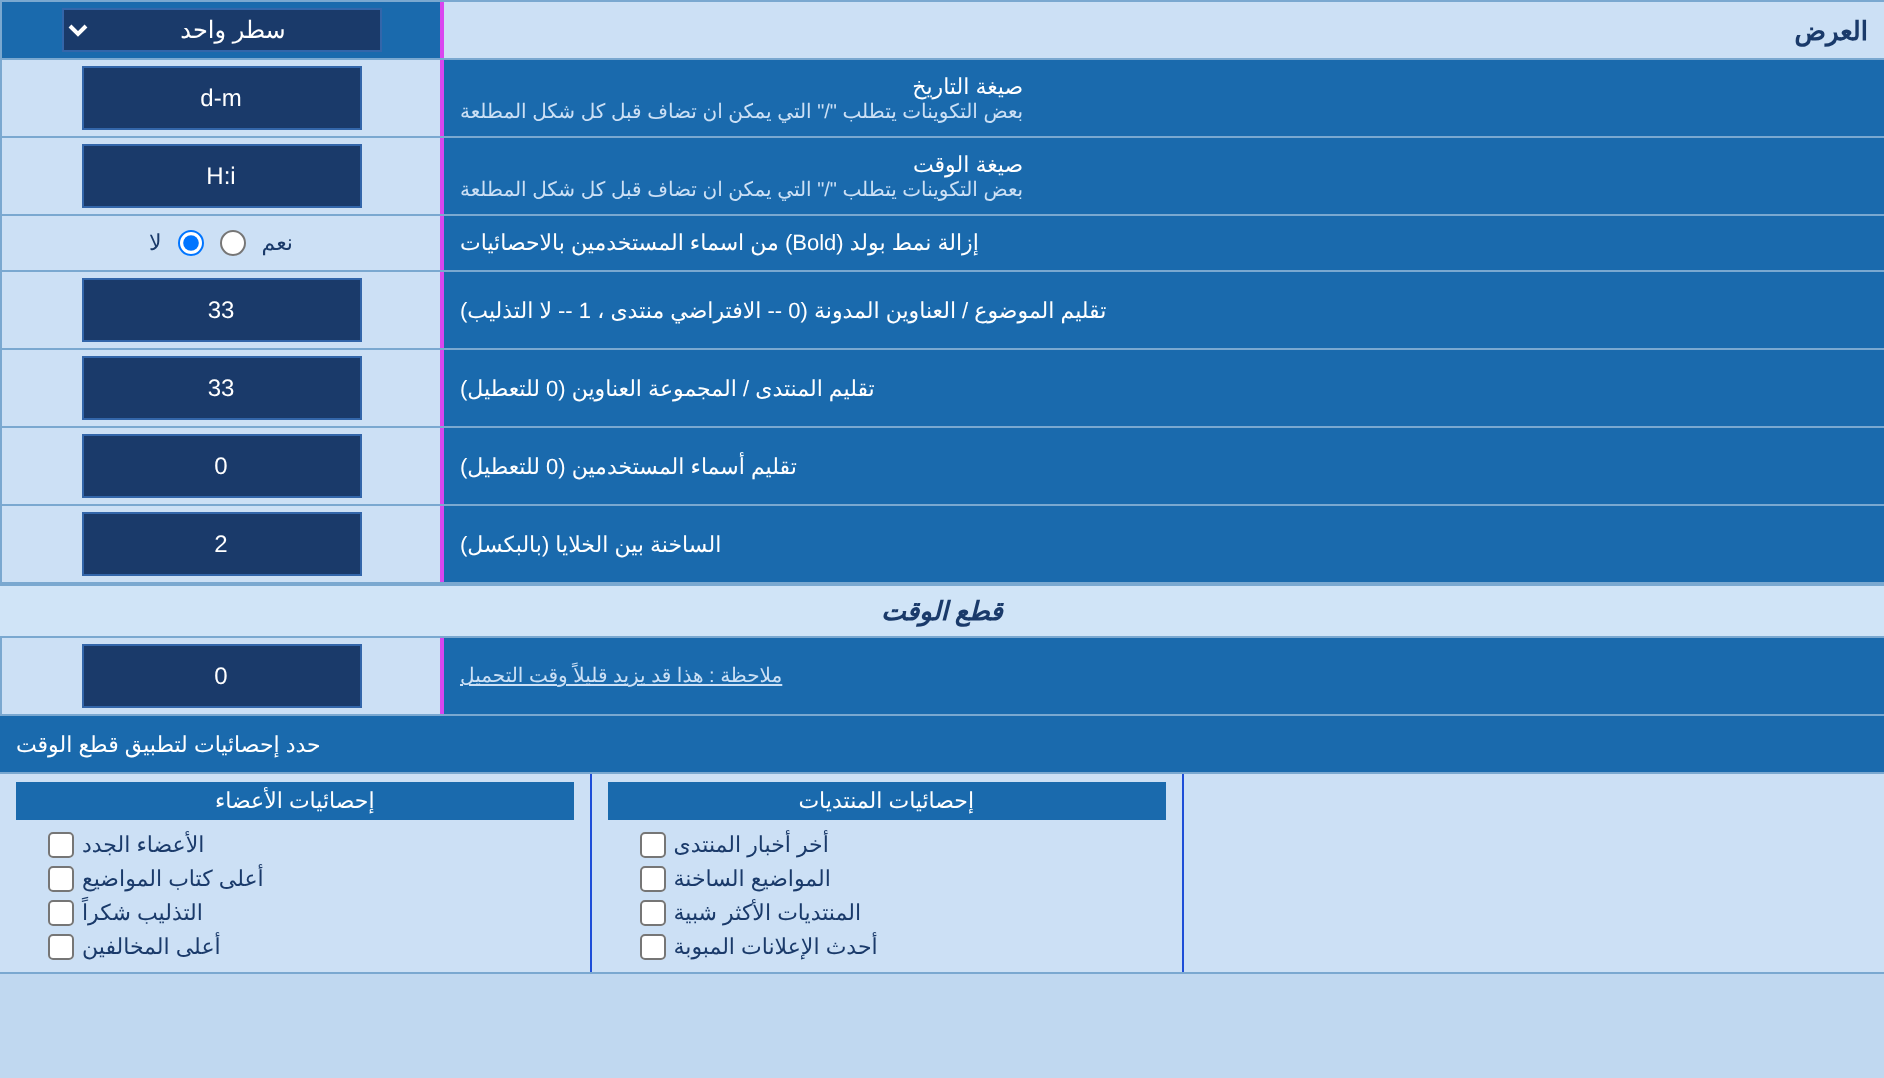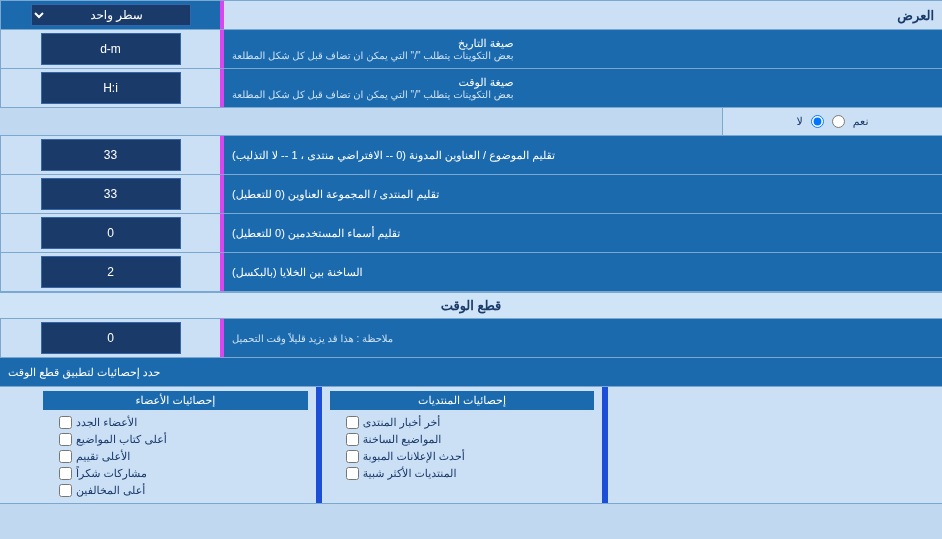--- a/index.html
+++ b/index.html
@@ -25,21 +25,21 @@
     .label-cell {
       flex: 1;
       background: #1a6aad;
       color: #fff;
       padding: 0 8px;
       display: flex;
       align-items: center;
       justify-content: flex-end;
       text-align: right;
       font-size: 11px;
-      border-left: 4px solid #d946ef;
+      border-left: 2px solid #d946ef;
     }
     .input-cell {
       width: 220px;
       background: #cce0f5;
       display: flex;
       align-items: center;
       justify-content: center;
       padding: 3px 6px;
       border-left: 1px solid #7aa8d0;
     }
@@ -64,45 +64,45 @@
     }
     .section-header {
       background: #d0e4f7;
       color: #1a3a6a;
       font-weight: bold;
       text-align: center;
       padding: 5px 8px;
       border-bottom: 1px solid #7aa8d0;
       border-top: 1px solid #7aa8d0;
       font-size: 13px;
+      font-style: italic;
     }
     .radio-cell {
       display: flex;
       align-items: center;
       gap: 8px;
       padding: 0 8px;
     }
     .radio-label {
       color: #1a3a6a;
       font-size: 11px;
     }
     
     .checkboxes-row {
       display: flex;
       background: #cce0f5;
       border-bottom: 1px solid #7aa8d0;
     }
     .checkboxes-col {
       flex: 1;
       padding: 4px 8px;
-      border-left: 6px solid #1d4ed8;
+      border-left: 1px solid #1d4ed8;
     }
     .checkboxes-col:last-child {
       border-left: none;
-      margin-left: 35px;
     }
     .checkboxes-col-header {
       background: #1a6aad;
       color: #fff;
       text-align: center;
       padding: 3px 6px;
       font-size: 11px;
       margin-bottom: 4px;
     }
     .checkbox-item {
@@ -178,20 +178,21 @@
         <div>صيغة الوقت</div>
         <div style="font-size:10px; color:#cce0f5;">بعض التكوينات يتطلب "/" التي يمكن ان تضاف قبل كل شكل المطلعة</div>
       </span>
     </div>
     <div class="input-cell">
       <input type="text" class="input-box" value="H:i" style="">
     </div>
   </div>
 
   <div class="row">
+    <div class="label-cell">إزالة نمط بولد (Bold) من اسماء المستخدمين بالاحصائيات</div>
     <div class="input-cell" style="background:#cce0f5; gap:12px;">
       <div class="radio-cell">
         <label class="radio-label">نعم</label>
         <input type="radio" name="bold" value="yes" style="">
         <input type="radio" name="bold" value="no" checked="" style="">
         <label class="radio-label">لا</label>
       </div>
     </div>
   </div>
 
@@ -223,21 +224,21 @@
     </div>
   </div>
 
   <div class="section-header">
     <span>قطع الوقت</span>
   </div>
 
   <div class="row">
     <div class="label-cell">
       <span>
-        <div style="font-size:10px; color:#cce0f5;">ملاحظة : هذا قد يزيد قليلاً وقت التحميل</div>
+        <div style="font-size:10px; color:#cce0f5;text-decoration:underline;">ملاحظة : هذا قد يزيد قليلاً وقت التحميل</div>
       </span>
     </div>
     <div class="input-cell">
       <input type="text" class="input-box" value="0" style="">
     </div>
   </div>
 
   <div class="limit-row">
     <div class="limit-label">حدد إحصائيات لتطبيق قطع الوقت</div>
   </div>
@@ -251,45 +252,41 @@
       <div class="checkboxes-col-header">إحصائيات المنتديات</div>
       <div class="checkbox-item">
         <label>أخر أخبار المنتدى</label>
         <input type="checkbox" style="">
       </div>
       <div class="checkbox-item">
         <label>المواضيع الساخنة</label>
         <input type="checkbox" style="">
       </div>
       <div class="checkbox-item">
+        <label>المنتديات الأكثر شبية</label>
+        <input type="checkbox" style="">
+      </div>
+      <div class="checkbox-item">
         <label>أحدث الإعلانات المبوبة</label>
-        <input type="checkbox" style="">
-      </div>
-      <div class="checkbox-item">
-        <label>المنتديات الأكثر شبية</label>
         <input type="checkbox" style="">
       </div>
     </div>
 
     <div class="checkboxes-col">
       <div class="checkboxes-col-header">إحصائيات الأعضاء</div>
       <div class="checkbox-item">
         <label>الأعضاء الجدد</label>
         <input type="checkbox" style="">
       </div>
       <div class="checkbox-item">
         <label>أعلى كتاب المواضيع</label>
         <input type="checkbox" style="">
       </div>
       <div class="checkbox-item">
-        <label>الأعلى تقييم</label>
-        <input type="checkbox" style="">
-      </div>
-      <div class="checkbox-item">
-        <label>مشاركات شكراً</label>
+        <label>التذليب شكراً</label>
         <input type="checkbox" style="">
       </div>
       <div class="checkbox-item">
         <label>أعلى المخالفين</label>
         <input type="checkbox" style="">
       </div>
     </div>
   </div>
 
 </div>

